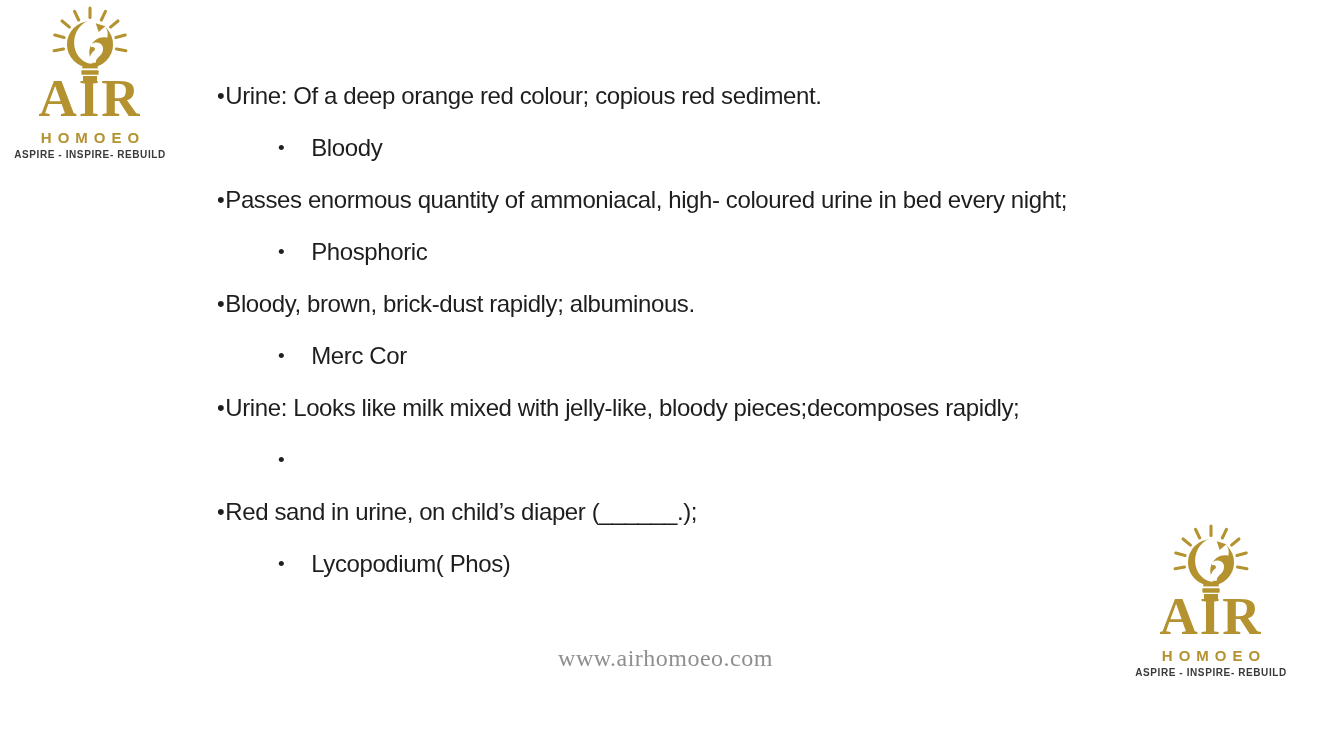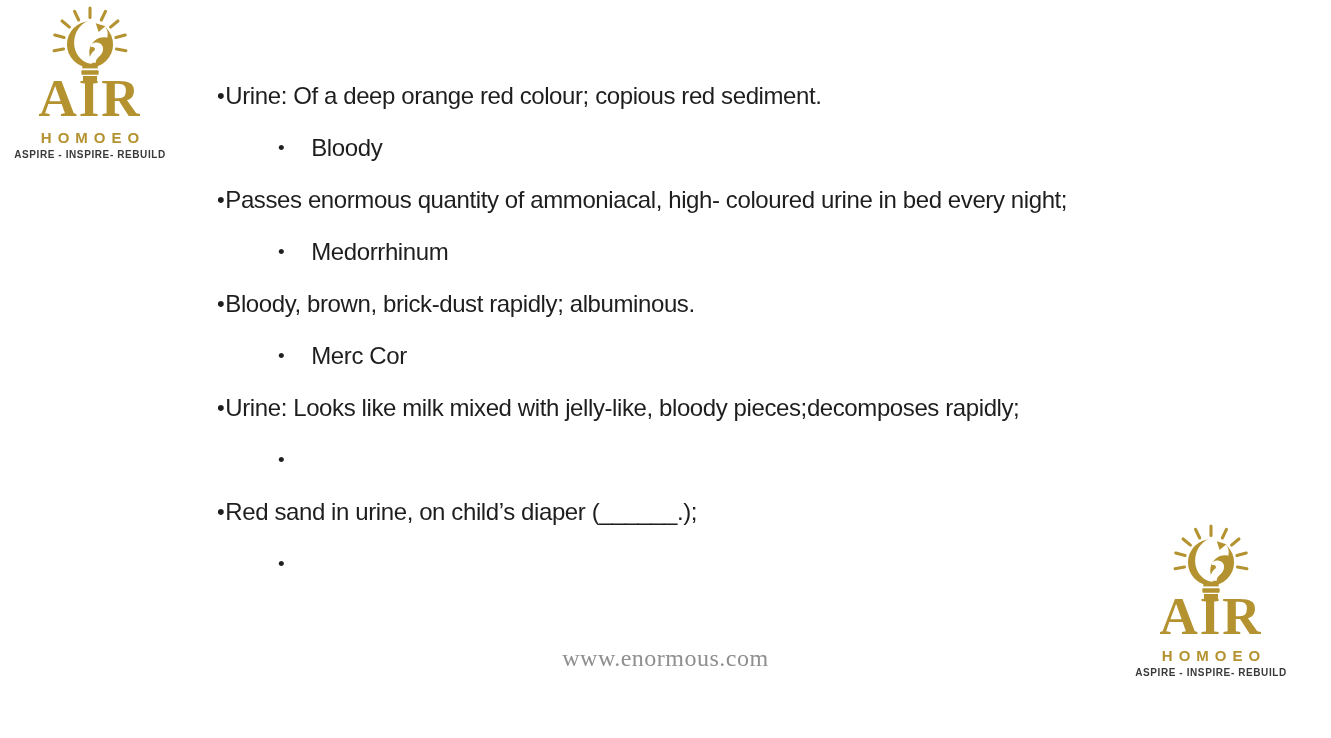--- a/index.html
+++ b/index.html
@@ -134,21 +134,21 @@
         <span>Bloody</span>
     </div>
 
     <div class="row main">
       <span class="bullet">•</span>
         <span>Passes enormous quantity of ammoniacal, high- coloured urine in bed every night;</span>
         <span class="bold-seg"></span>
     </div>
     <div class="row sub">
       <span class="bullet">•</span>
-        <span>Medorrhinum</span>
+        <span>Phosphoric</span>
     </div>
 
     <div class="row main">
       <span class="bullet">•</span>
         <span>Bloody, brown, brick-dust rapidly; albuminous.</span>
         <span class="bold-seg"></span>
     </div>
     <div class="row sub">
       <span class="bullet">•</span>
         <span>Merc Cor</span>
@@ -163,25 +163,26 @@
       <span class="bullet">•</span>
     </div>
 
     <div class="row main">
       <span class="bullet">•</span>
         <span>Red sand in urine, on child’s diaper (______.);</span>
         <span class="bold-seg"></span>
     </div>
     <div class="row sub">
       <span class="bullet">•</span>
+        <span>Lycopodium( Phos)</span>
     </div>
 
   </div>
 
-  <div class="footer">www.enormous.com</div>
+  <div class="footer">www.airhomoeo.com</div>
 
   <div class="logo bottom-right">
     <span>
       <svg width="96" height="76" viewBox="0 0 100 79">
         <g stroke="#B3922F" stroke-width="3.2" stroke-linecap="round">
           <line x1="22.4" y1="46.9" x2="12.6" y2="48.6"></line>
           <line x1="23.0" y1="34.8" x2="13.3" y2="32.2"></line>
           <line x1="28.6" y1="24.0" x2="20.9" y2="17.6"></line>
           <line x1="38.2" y1="16.6" x2="33.9" y2="7.6"></line>
           <line x1="50" y1="14" x2="50" y2="4"></line>

